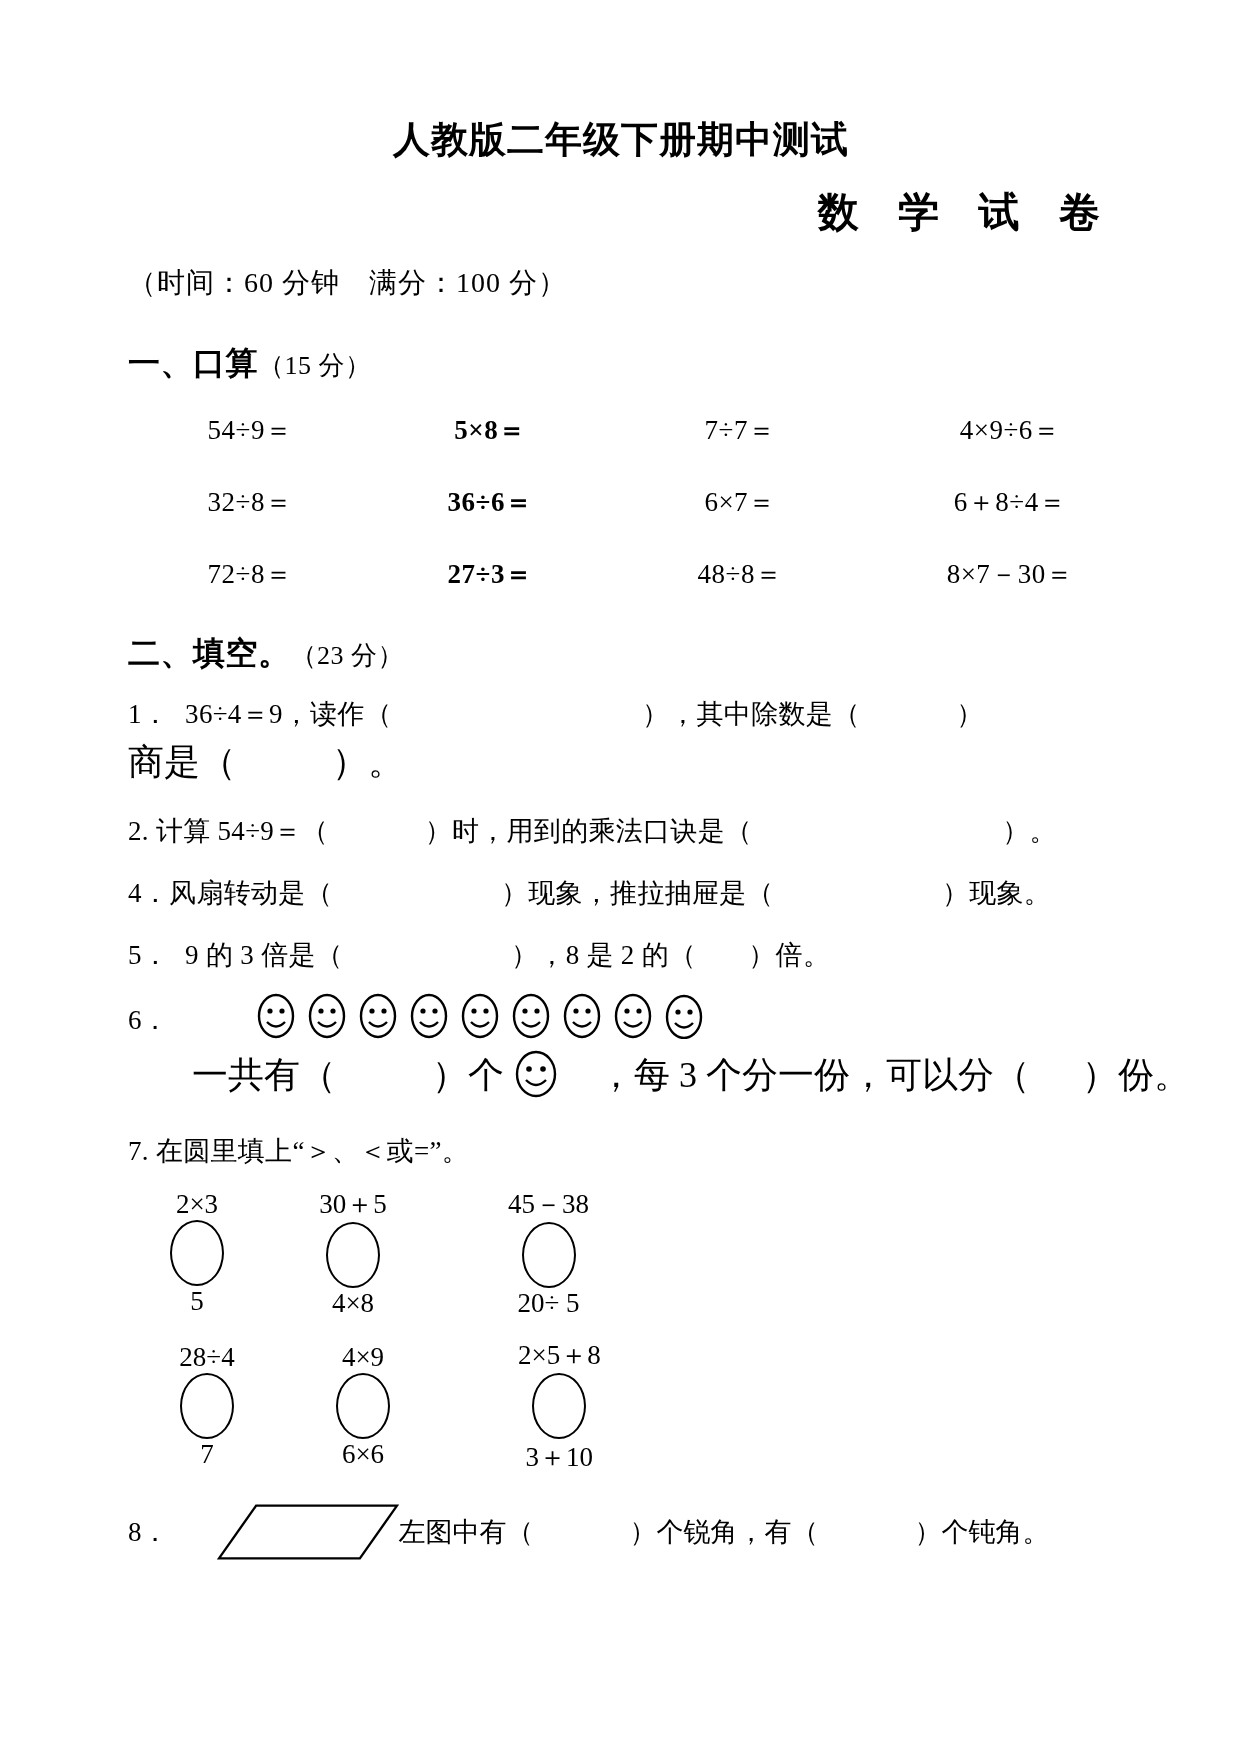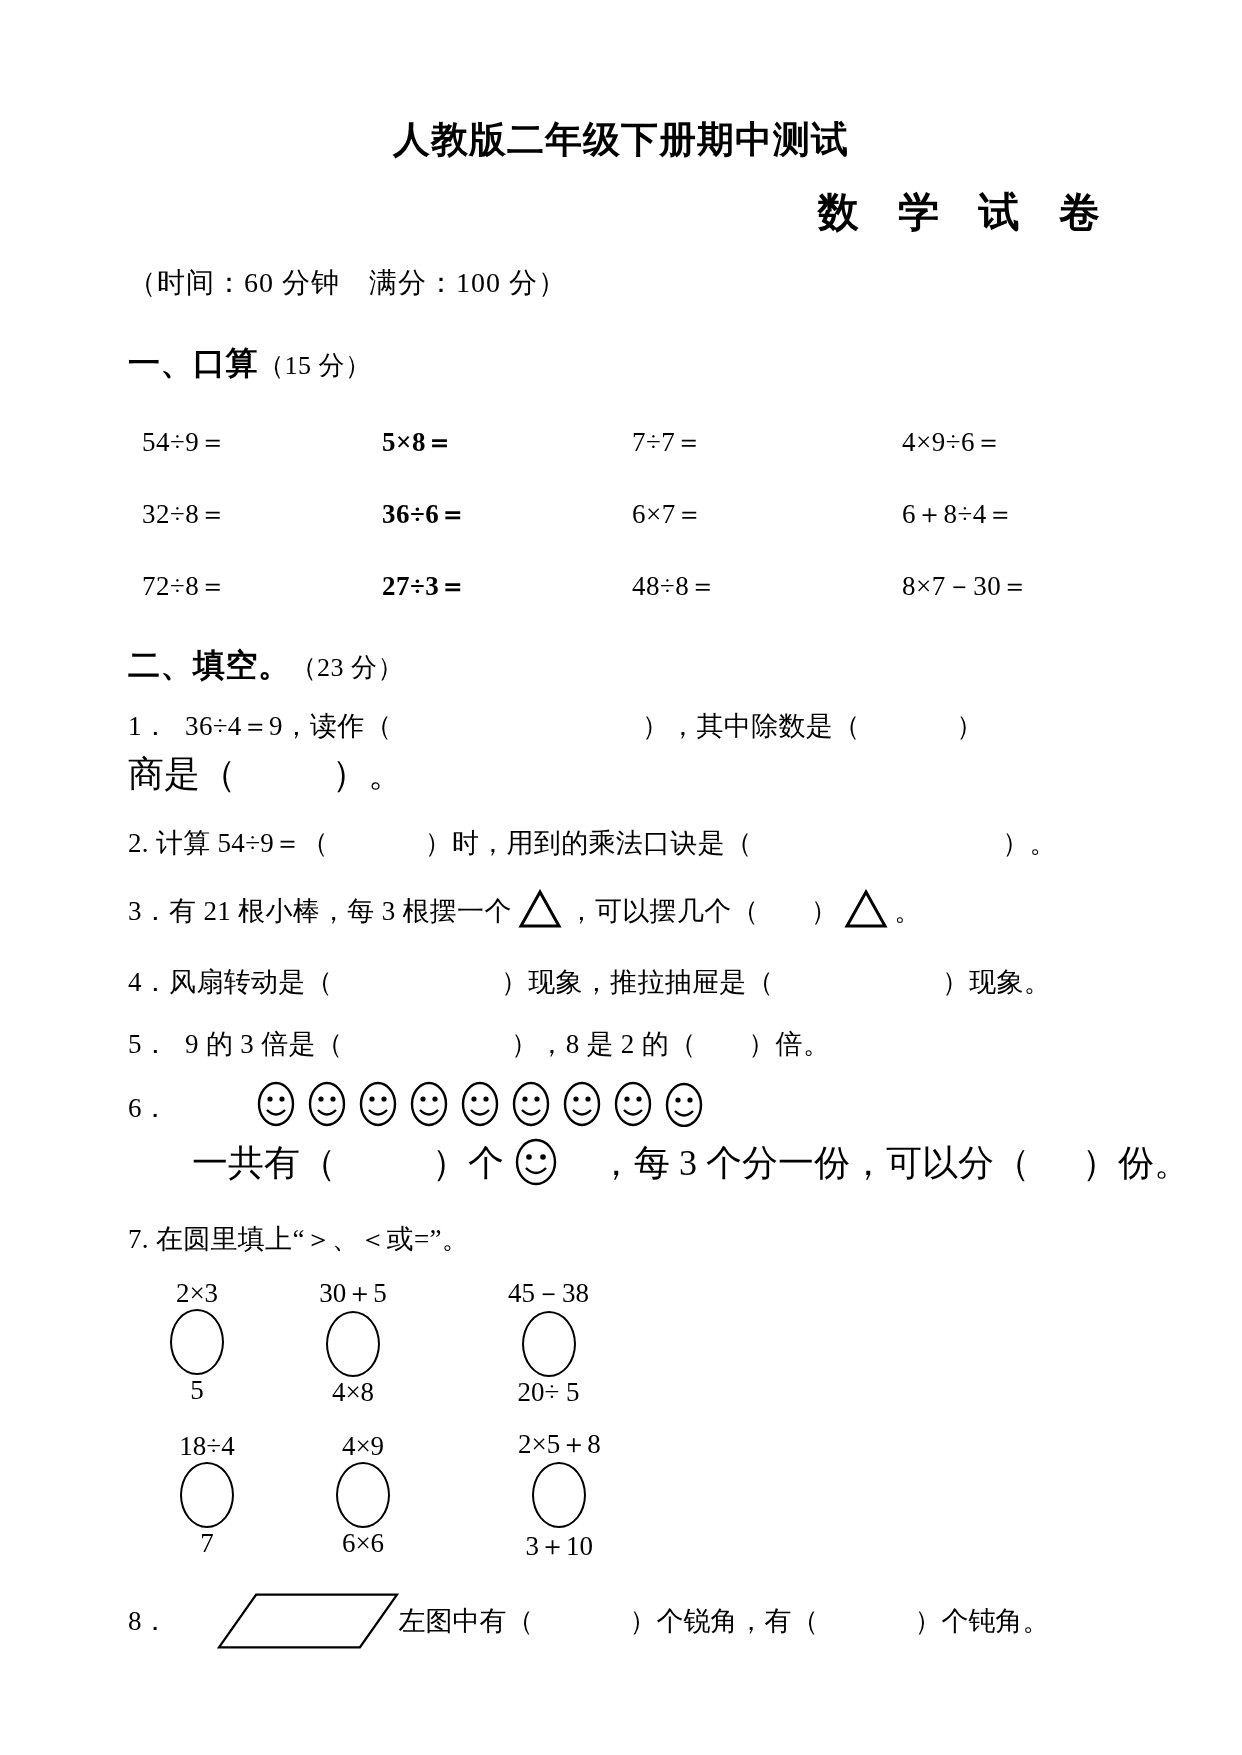--- a/index.html
+++ b/index.html
@@ -60,21 +60,22 @@
     font-family: "Liberation Sans", "DejaVu Sans", sans-serif;
     font-weight: bold;
     font-size: 32px;
   }
   .section-head .sh-score {
     font-size: 26px;
   }
 
   
   .calc-block {
-    margin-top: 38px;
+    margin-top: 26px;
+    text-align: center;
   }
   .calc-row {
     display: flex;
     align-items: baseline;
     margin-bottom: 36px;
     font-size: 27px;
     padding-left: 14px;
   }
   .calc-cell {
     width: 216px;
@@ -221,27 +222,20 @@
     <span>1．</span><span class="gap-s"></span><span>36÷4＝9，读作（</span><span class="blank-xl"></span><span>），其中除数是（</span><span class="blank-m"></span><span>）</span>
   </div>
   <div class="q-sub">
     <span>商是（</span><span class="blank-m"></span><span>）。</span>
   </div>
 
   <div class="q">
     <span>2. 计算 54÷9＝（</span><span class="blank-m"></span><span>）时，用到的乘法口诀是（</span><span class="blank-xl"></span><span>）。</span>
   </div>
 
-  <div class="q">
-    <span>3．</span><span>有 21 根小棒，每 3 根摆一个</span><span class="tri"><svg width="44" height="40" viewBox="0 0 44 40">
-          <polygon points="22,3 41,37 3,37" fill="none" stroke="#000" stroke-width="3"></polygon>
-        </svg></span><span>，可以摆几个（</span><span class="blank-s"></span><span>）</span><span class="tri"><svg width="44" height="40" viewBox="0 0 44 40">
-          <polygon points="22,3 41,37 3,37" fill="none" stroke="#000" stroke-width="3"></polygon>
-        </svg></span><span>。</span>
-  </div>
 
   <div class="q">
     <span>4．</span><span>风扇转动是（</span><span class="blank-l"></span><span>）现象，推拉抽屉是（</span><span class="blank-l"></span><span>）现象。</span>
   </div>
 
   <div class="q">
     <span>5．</span><span class="gap-s"></span><span>9 的 3 倍是（</span><span class="blank-l"></span><span>），8 是 2 的（</span><span class="blank-s"></span><span>）倍。</span>
   </div>
 
   <div class="row-flex">
@@ -330,21 +324,21 @@
     <span class="cmp-gap-b"></span>
     <span class="cmp-item">
       <span class="lhs">45－38</span>
       <span class="circle"></span>
       <span class="rhs">20÷ 5</span>
     </span>
   </div>
 
   <div class="cmp-row" style="padding-left:44px;">
     <span class="cmp-item">
-      <span class="lhs">18÷4</span>
+      <span class="lhs">28÷4</span>
       <span class="circle"></span>
       <span class="rhs">7</span>
     </span>
     <span class="cmp-gap-a"></span>
     <span class="cmp-item">
       <span class="lhs">4×9</span>
       <span class="circle"></span>
       <span class="rhs">6×6</span>
     </span>
     <span class="cmp-gap-b"></span>

